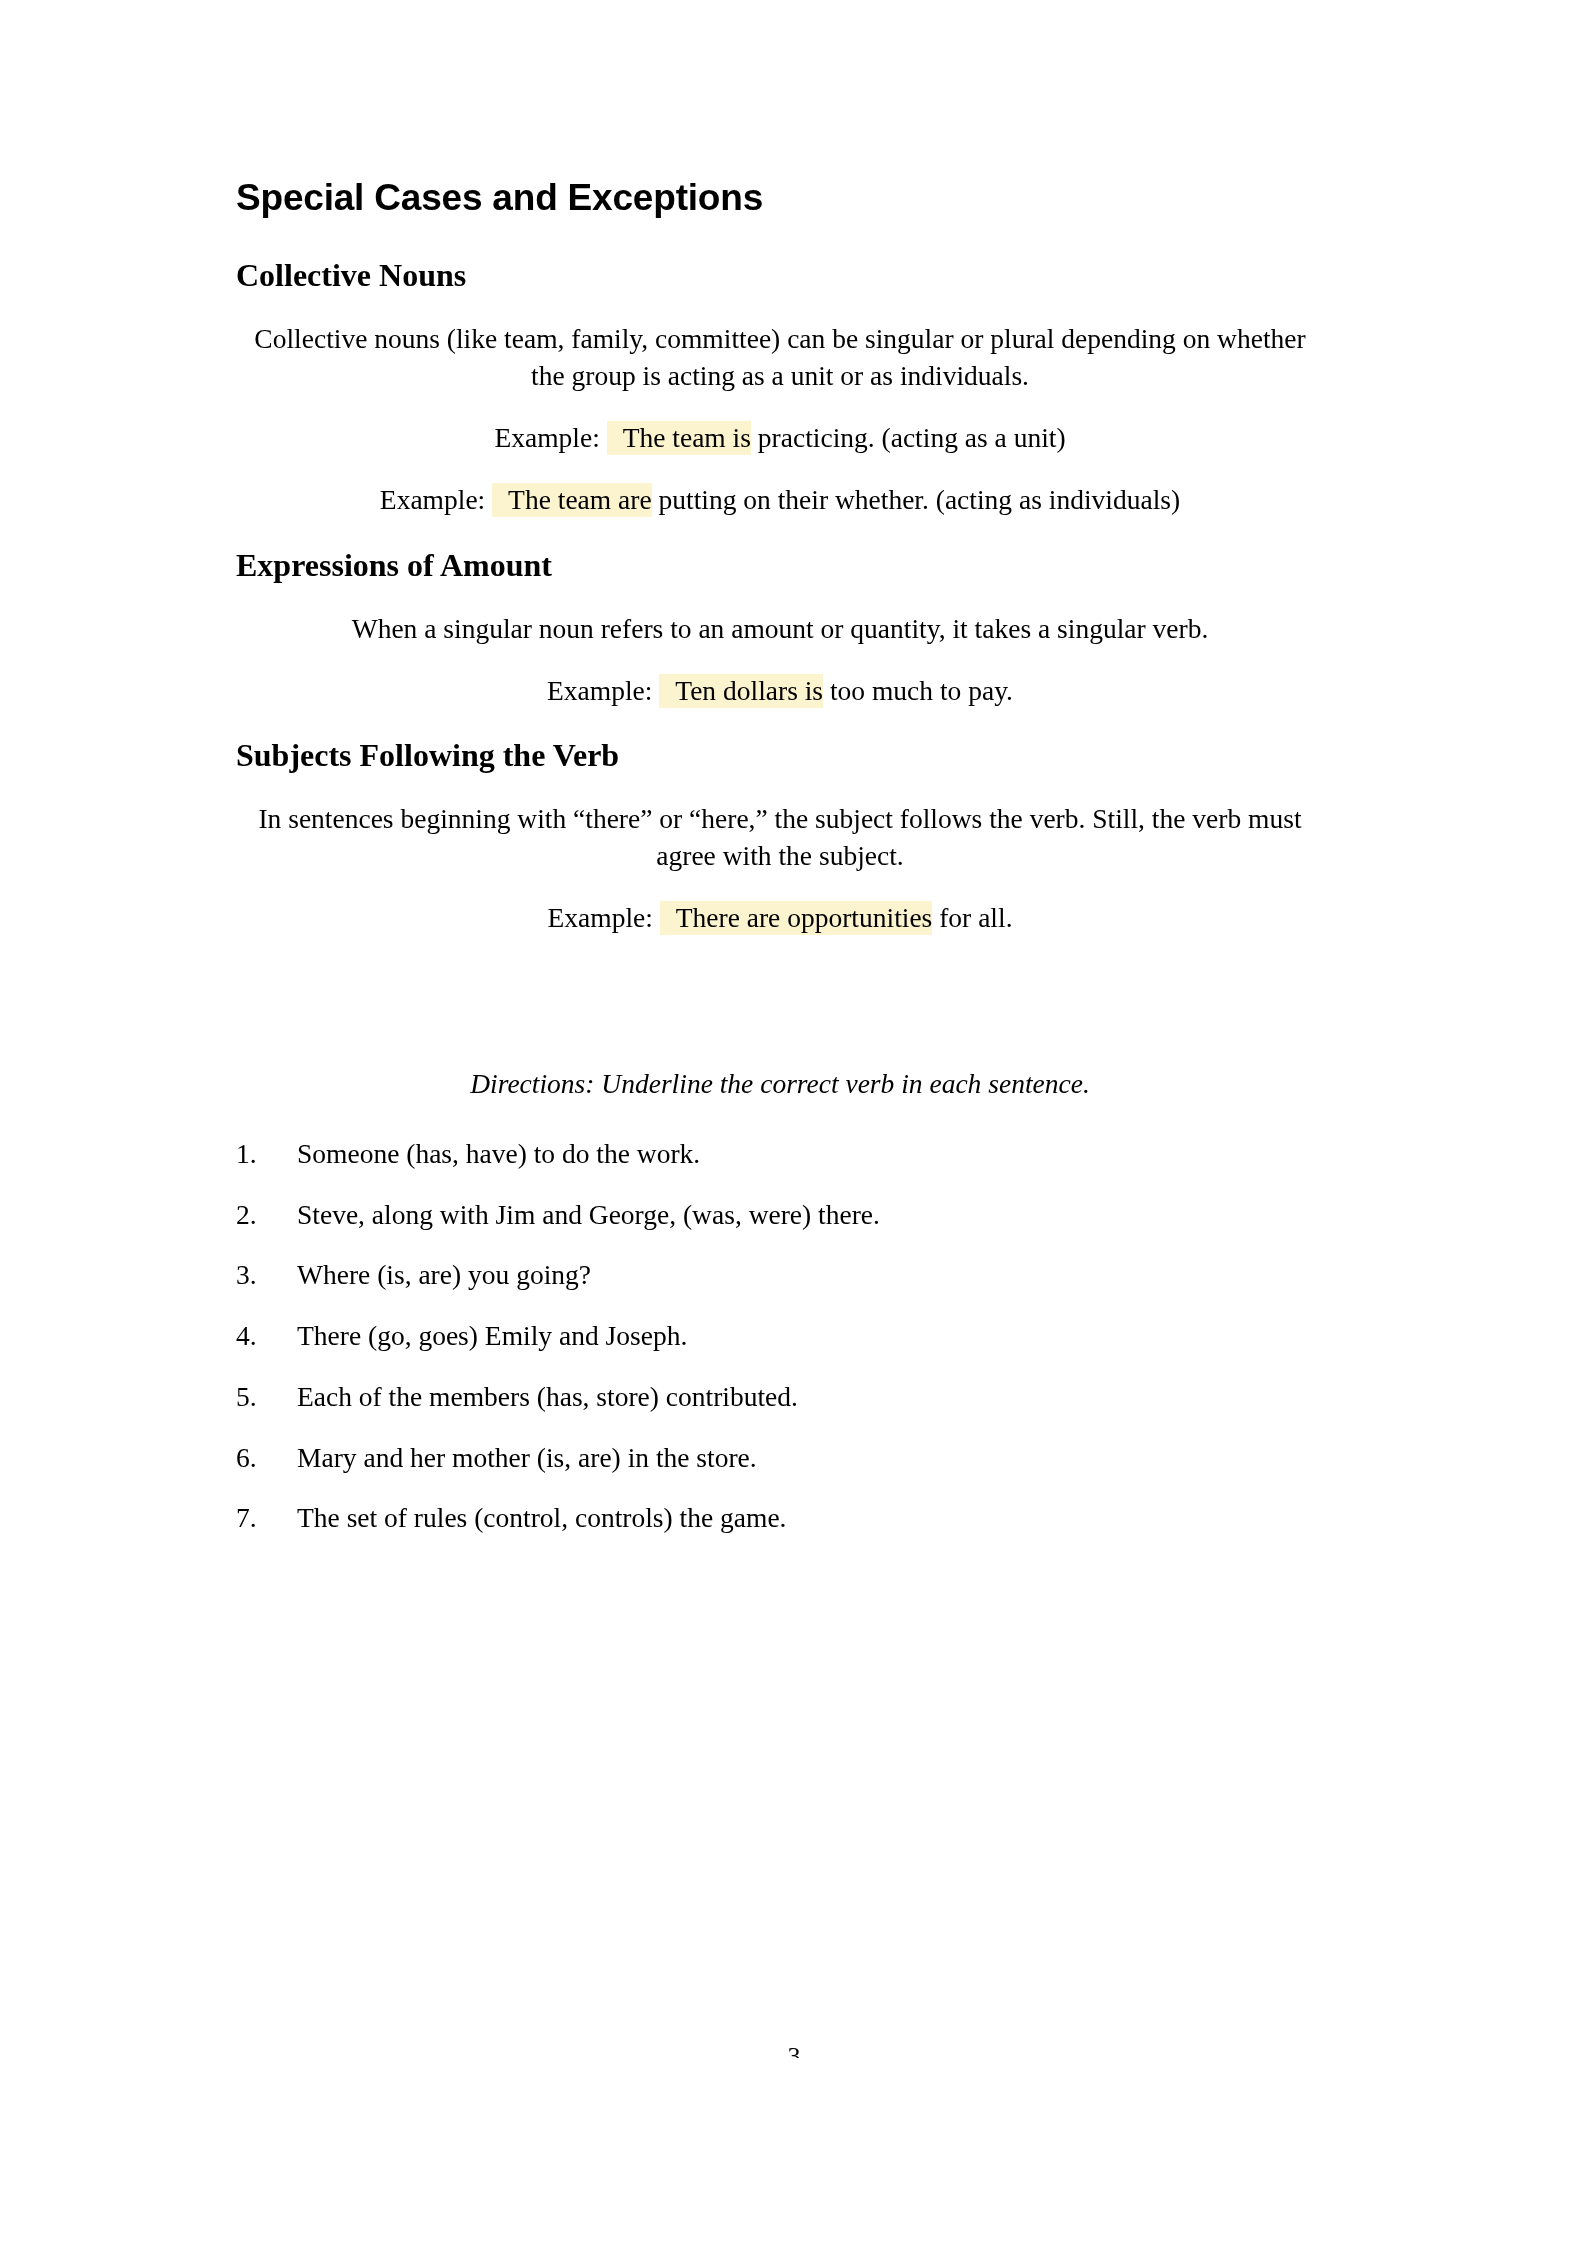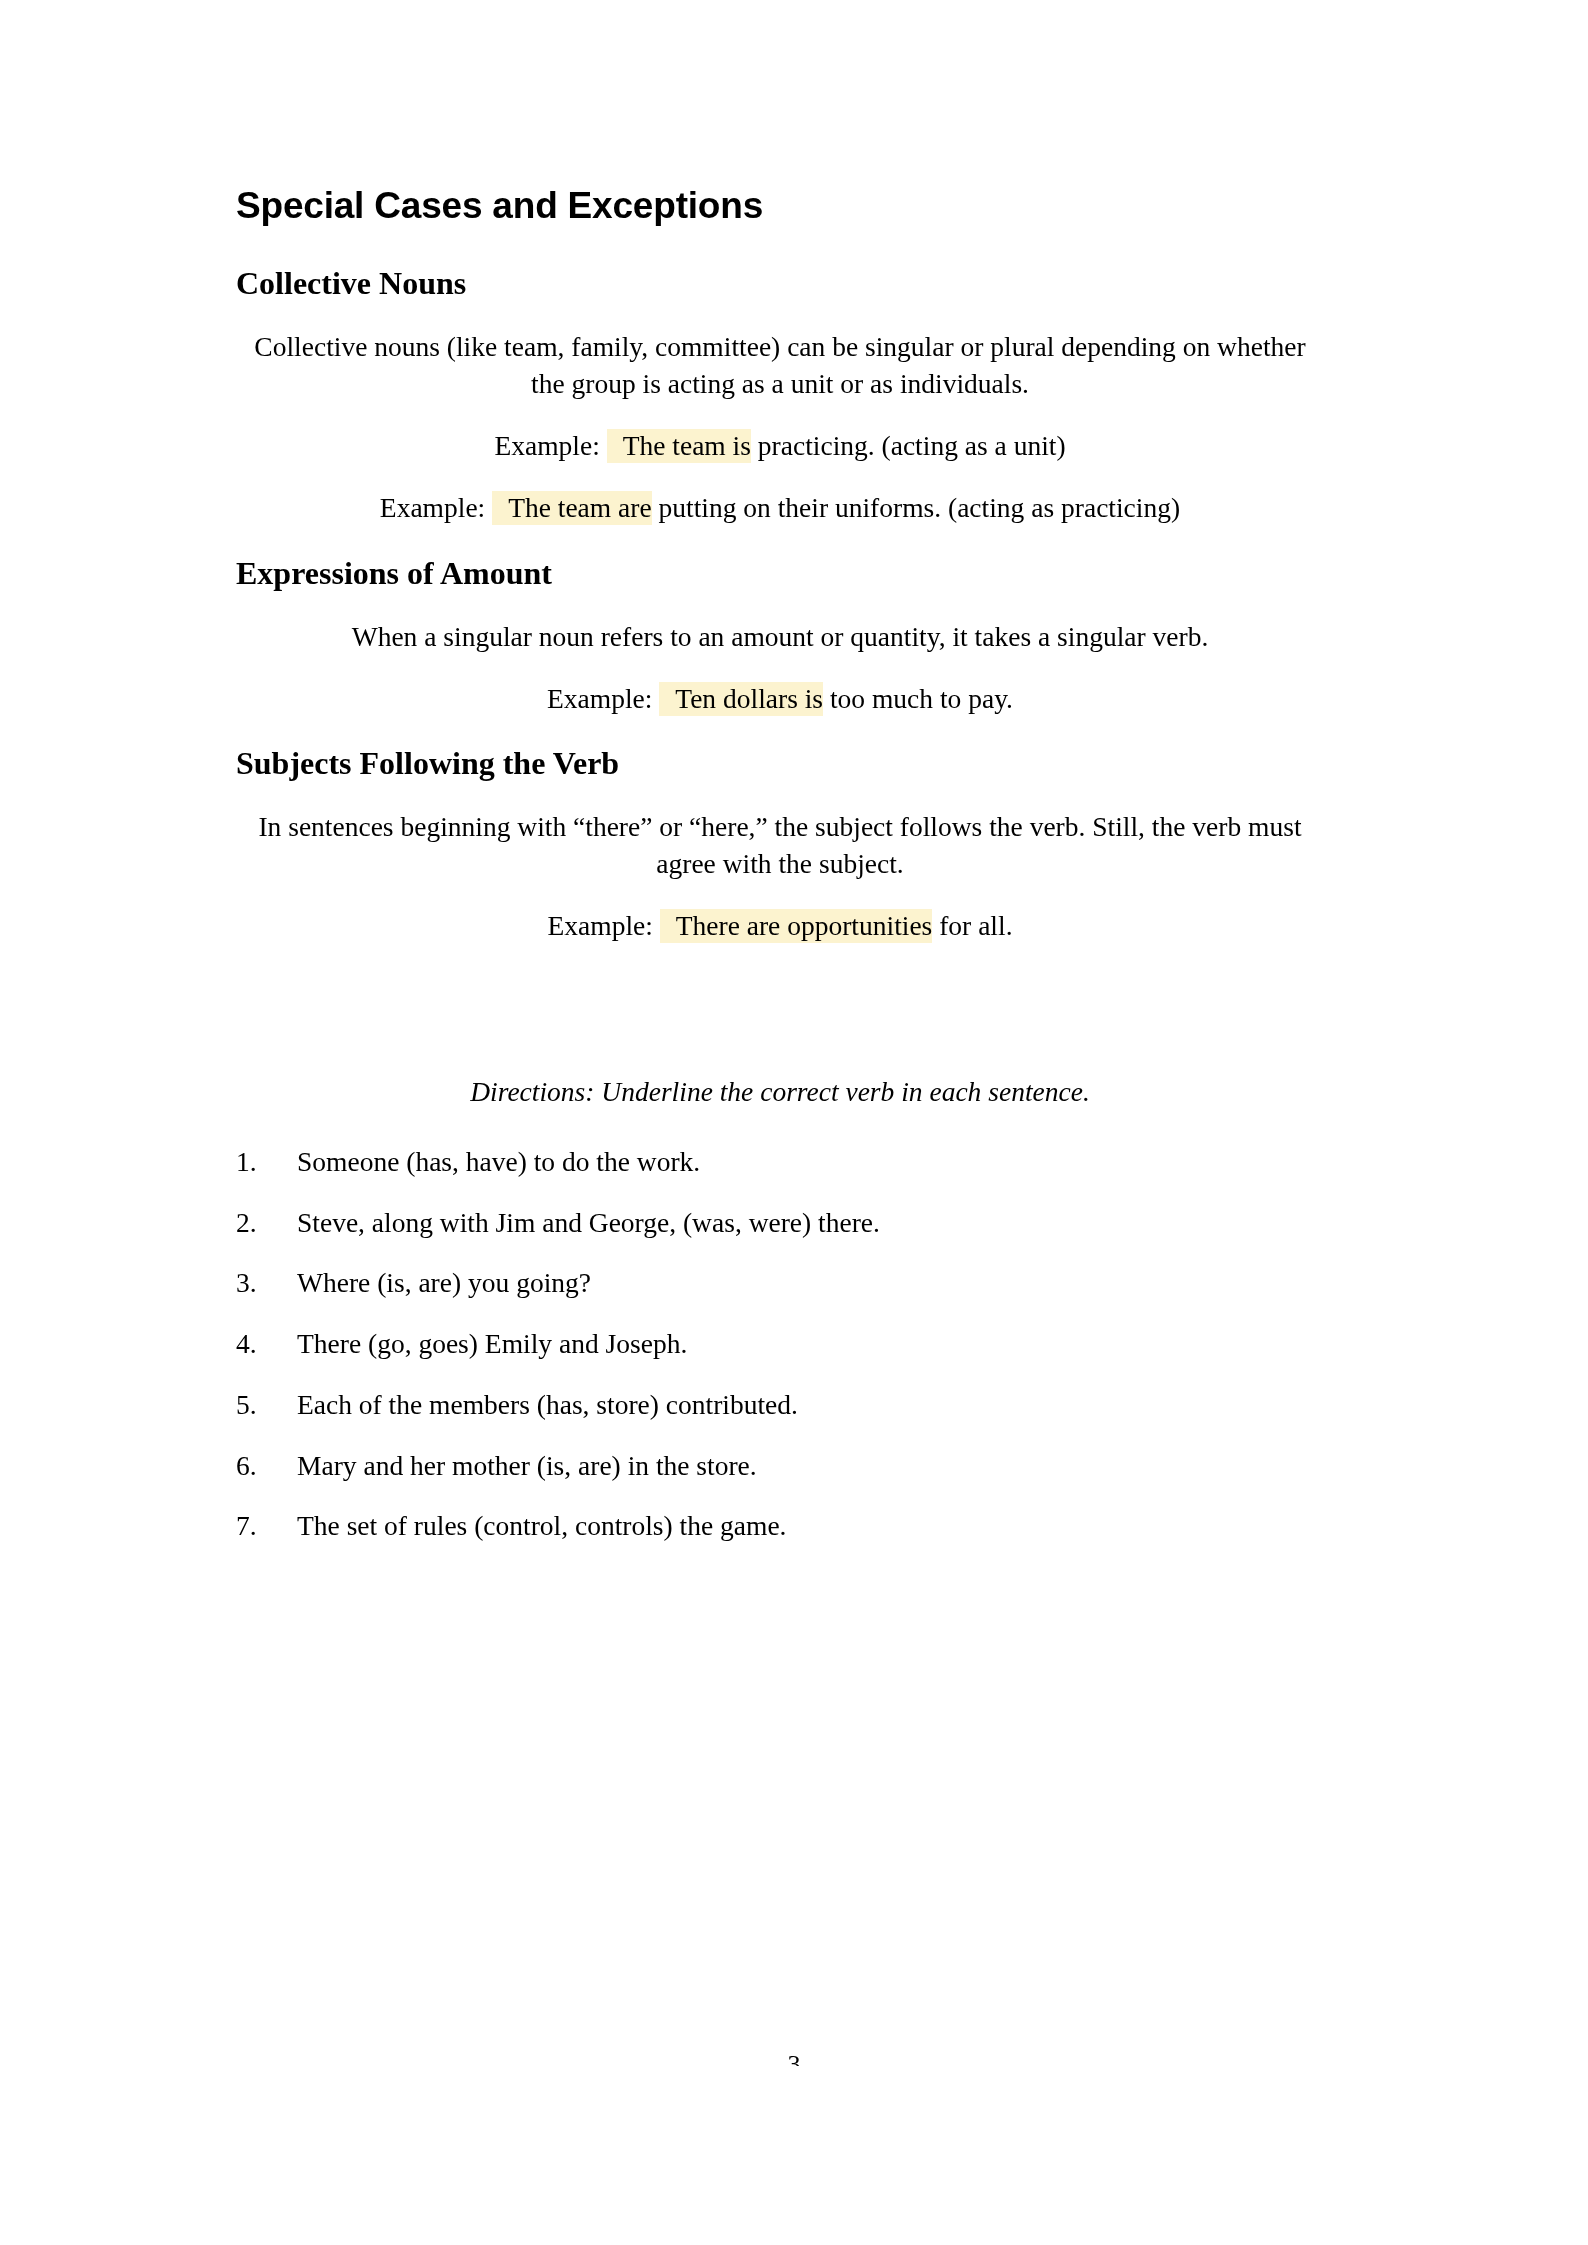--- a/index.html
+++ b/index.html
@@ -6,21 +6,21 @@
     margin: 0;
     padding: 0;
     background: #ffffff;
   }
 
   .page {
     position: relative;
     width: 1588px;
     height: 2058px;
     background: #ffffff;
-    margin: 8px auto;
+    margin: 0 auto;
     overflow: hidden;
     box-sizing: border-box;
   }
 
   .content {
     position: absolute;
     left: 236px;
     top: 176px;
     width: 1088px;
   }
@@ -124,21 +124,21 @@
     <h1 class="doc-title">Special Cases and Exceptions</h1>
 
     <div class="sp-title-to-h"></div>
 
     <h2 class="section-heading">Collective Nouns</h2>
     <div class="sp-h-to-para"></div>
     <p class="para">Collective nouns (like team, family, committee) can be singular or plural depending on whether the group is acting as a unit or as individuals.</p>
     <div class="sp-para"></div>
     <p class="para"><span>Example: </span><span class="hl">The team is</span><span> practicing. (acting as a unit)</span></p>
     <div class="sp-para"></div>
-    <p class="para"><span>Example: </span><span class="hl">The team are</span><span> putting on their uniforms. (acting as practicing)</span></p>
+    <p class="para"><span>Example: </span><span class="hl">The team are</span><span> putting on their whether. (acting as individuals)</span></p>
 
     <div class="sp-para-to-h"></div>
 
     <h2 class="section-heading">Expressions of Amount</h2>
     <div class="sp-h-to-para"></div>
     <p class="para">When a singular noun refers to an amount or quantity, it takes a singular verb.</p>
     <div class="sp-para"></div>
     <p class="para"><span>Example: </span><span class="hl">Ten dollars is</span><span> too much to pay.</span></p>
 
     <div class="sp-para-to-h"></div>

